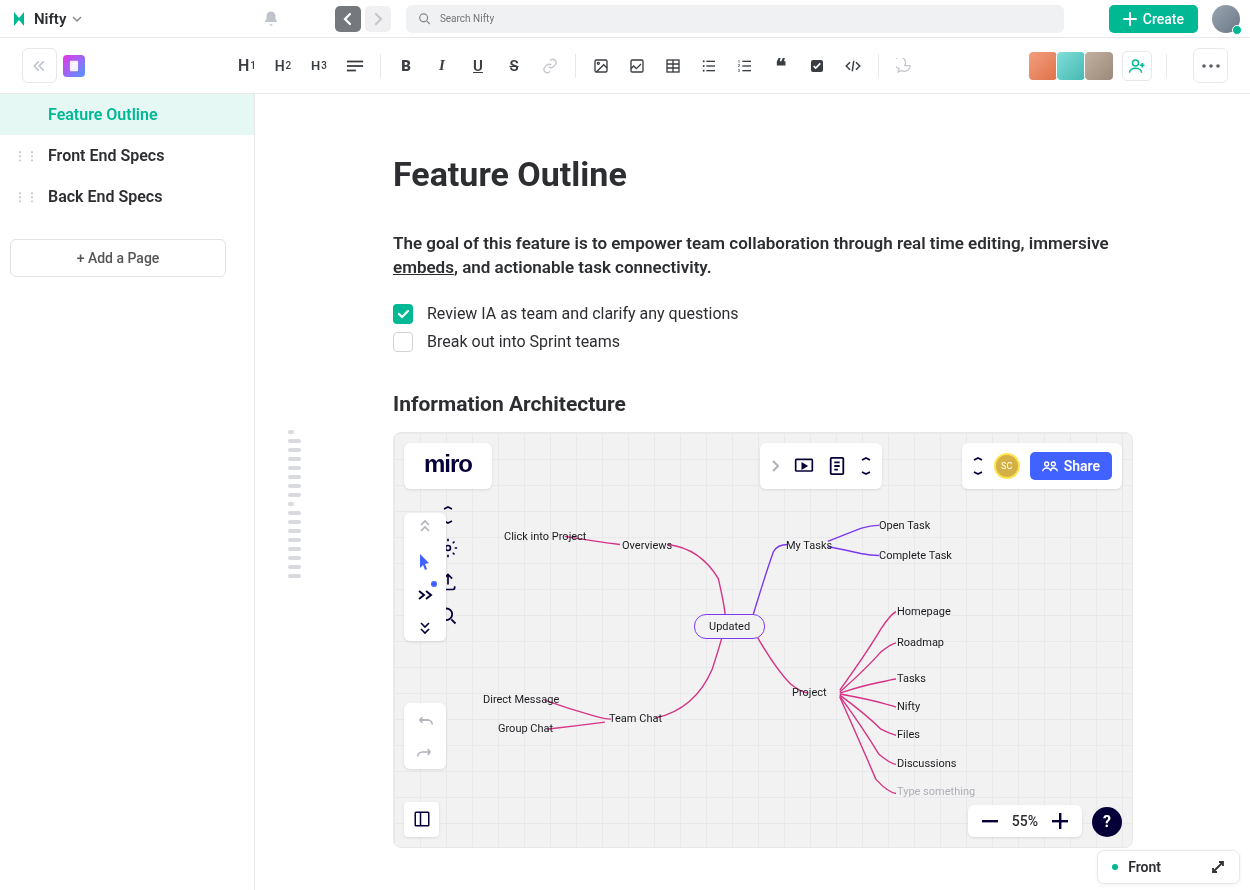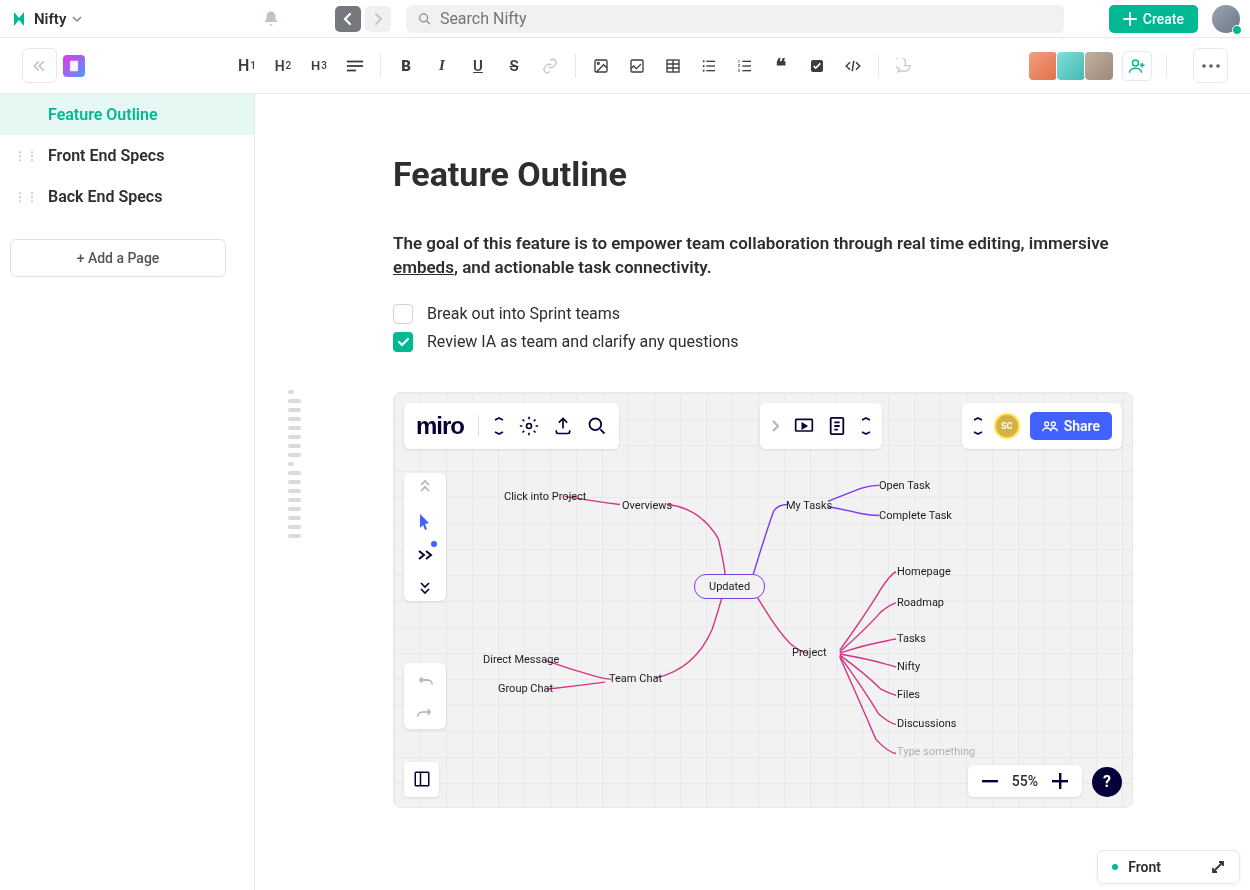--- a/index.html
+++ b/index.html
@@ -6,21 +6,21 @@
 body { background: #fff; color: #2d2e31; }
 .header { height: 38px; display: flex; align-items: center; padding: 12px 10px; border-bottom: 1px solid #e8e8ea; }
 .logo-wrap { display: flex; align-items: center; gap: 6px; font-weight: 600; font-size: 15px; cursor: pointer; }
 .logo-icon { width: 18px; height: 18px; display: flex; align-items: center; justify-content: center; }
 .bell { margin-left: 180px; color: #bfc4cc; cursor: pointer; }
 .nav-arrows { display: flex; gap: 4px; margin-left: 55px; }
 .nav-arrow { width: 26px; height: 26px; border-radius: 5px; display: flex; align-items: center; justify-content: center; cursor: pointer; }
 .nav-arrow.active { background: #75787d; color: #fff; }
 .nav-arrow.inactive { background: #f0f0f2; color: #c5c7cb; }
 .search-bar { flex: 1; margin: 0 45px 0 15px; background: #f0f1f3; border-radius: 6px; height: 28px; display: flex; align-items: center; padding: 0 12px; max-width: 675px; }
-.search-bar input { border: none; background: transparent; outline: none; margin-left: 8px; font-size: 16px; width: 100%; color: #666; }
+.search-bar input { border: none; background: transparent; outline: none; margin-left: 8px; font-size: 10px; width: 100%; color: #666; }
 .create-btn { background: #00b894; color: #fff; border: none; padding: 6px 14px; border-radius: 5px; font-weight: 500; font-size: 14px; display: flex; align-items: center; gap: 6px; cursor: pointer; }
 .avatar-top { width: 28px; height: 28px; border-radius: 50%; margin-left: 14px; background: linear-gradient(135deg,#9aa5b1,#6b7785); position: relative; }
 .avatar-top::after { content:''; position: absolute; right:-2px; bottom:-2px; width:8px; height:8px; background:#00b894; border-radius:50%; border:1.5px solid #fff; }
 .toolbar { height: 56px; display: flex; align-items: center; padding: 0 22px; border-bottom: 1px solid #e8e8ea; }
 .tb-nav { width: 35px; height: 35px; border: 1px solid #e8e8ea; border-radius: 6px; display: flex; align-items: center; justify-content: center; margin-right: 6px; cursor: pointer; color: #bfc4cc; }
 .doc-icon { width: 22px; height: 22px; border-radius: 4px; background: linear-gradient(135deg, #e834e8, #4d9aff); display: flex; align-items: center; justify-content: center; margin-right: 10px; }
 .tool-group { display: flex; align-items: center; gap: 2px; margin-left: 135px; }
 .tool-btn { width: 34px; height: 34px; display: flex; align-items: center; justify-content: center; color: #3a3d42; cursor: pointer; font-size: 15px; font-weight: 600; border-radius: 4px; }
 .tool-btn.h1 { font-size: 16px; }
 .tool-btn.h2 { font-size: 14px; }
@@ -52,26 +52,26 @@
 .checkbox { width: 20px; height: 20px; border-radius: 4px; display: flex; align-items: center; justify-content: center; cursor: pointer; flex-shrink: 0; }
 .checkbox.checked { background: #00b894; color: #fff; }
 .checkbox.unchecked { border: 1.5px solid #d0d2d6; }
 .h2-sec { font-size: 21px; font-weight: 700; margin-bottom: 16px; }
 .embed-wrap { position: relative; }
 .minimap { position: absolute; left: -105px; top: -2px; width: 14px; display: flex; flex-direction: column; gap: 5px; }
 .minimap span { height: 4px; background: #d8dade; border-radius: 2px; display: block; }
 .minimap span.sm { width: 6px; }
 .minimap span.md { width: 13px; }
 .miro { border: 1px solid #e8e8ea; border-radius: 8px; height: 416px; background: #f2f2f3; position: relative; overflow: hidden; background-image: linear-gradient(#e9e9eb 1px, transparent 1px), linear-gradient(90deg, #e9e9eb 1px, transparent 1px); background-size: 26px 26px; }
-.miro-tl { position: absolute; top: 10px; left: 10px; background: #fff; border-radius: 6px; box-shadow: 0 1px 3px rgba(0,0,0,0.1); padding: 7px 12px; display: flex; align-items: center; gap: 14px; height: 46px;}
+.miro-tl { position: absolute; top: 10px; left: 10px; background: #fff; border-radius: 6px; box-shadow: 0 1px 3px rgba(0,0,0,0.1); padding: 7px 20px; display: flex; align-items: center; gap: 14px; height: 46px; flex-direction: column;}
 .miro-logo { font-family: sans-serif; font-weight: 700; font-size: 24px; color: #050038; letter-spacing: -1px; }
 .miro-tc { position: absolute; top: 10px; left: 366px; background: #fff; border-radius: 6px; box-shadow: 0 1px 3px rgba(0,0,0,0.1); padding: 7px 10px; display: flex; align-items: center; gap: 14px; height: 46px;}
 .miro-tr { position: absolute; top: 10px; right: 10px; background: #fff; border-radius: 6px; box-shadow: 0 1px 3px rgba(0,0,0,0.1); padding: 7px 10px; display: flex; align-items: center; gap: 10px; height: 46px;}
 .miro-share { background: #4262ff; color:#fff; border: none; border-radius: 5px; padding: 6px 12px; display: flex; align-items: center; gap: 6px; font-weight: 600; font-size: 14px;}
-.miro-av { width: 26px; height: 26px; border-radius: 50%; background: #d4b146; display: flex; align-items: center; justify-content: center; color:#fff; font-size: 9px; font-weight:700; border: 2px solid #ffe34d;}
+.miro-av { width: 26px; height: 26px; border-radius: 50%; background: #d4b146; display: flex; align-items: center; justify-content: center; color:#fff; font-size: 9px; font-weight:400; border: 2px solid #ffe34d;}
 .miro-left { position: absolute; top: 80px; left: 10px; width: 42px; background: #fff; border-radius: 6px; box-shadow: 0 1px 3px rgba(0,0,0,0.1); display: flex; flex-direction: column; align-items: center; padding: 6px 0; gap: 18px;}
 .miro-left2 { position: absolute; top: 270px; left: 10px; width: 42px; background: #fff; border-radius: 6px; box-shadow: 0 1px 3px rgba(0,0,0,0.1); display: flex; flex-direction: column; align-items: center; padding: 10px 0; gap: 18px;}
 .miro-bl { position: absolute; bottom: 10px; left: 10px; width: 35px; height: 35px; background: #fff; border-radius: 4px; box-shadow: 0 1px 3px rgba(0,0,0,0.1); display: flex; align-items: center; justify-content: center;}
 .miro-br { position: absolute; bottom: 10px; right: 50px; background: #fff; border-radius: 6px; box-shadow: 0 1px 3px rgba(0,0,0,0.1); display: flex; align-items: center; gap: 14px; padding: 8px 14px; font-size: 14px; font-weight: 500;}
 .miro-help { position: absolute; bottom: 10px; right: 10px; width: 30px; height: 30px; background: #050038; color: #fff; border-radius: 50%; display: flex; align-items: center; justify-content: center; font-weight: 700;}
 .m-ic { color: #050038; cursor: pointer; display: flex; align-items:center; justify-content:center; }
 .m-ic.light { color: #b0b2b8; }
 .canvas { position: absolute; inset: 0; }
 .node { position: absolute; font-size: 11px; color: #1a1b1d; }
 .node.home { border: 1.5px solid #7c3aed; border-radius: 12px; padding: 5px 14px; background: #f2f2f3; }
@@ -266,32 +266,33 @@
   </div>
 
   <div class="content">
     <div class="doc-body">
       <h1 class="doc-title">Feature Outline</h1>
       <p class="doc-intro">
         <span>The goal of this feature is to empower team collaboration through real time editing, immersive </span><span class="uline">embeds</span><span>, and actionable task connectivity.</span>
       </p>
       <div class="checklist">
         <div class="check-row">
-          <div class="checkbox unchecked"></div>
-          <span>Break out into Sprint teams</span>
-        </div>
-        <div class="check-row">
           <div class="checkbox checked">
             <svg width="14" height="14" viewBox="0 0 14 14">
                 <path d="M3 7l3 3 6-6" stroke="#fff" stroke-width="2.2" fill="none" stroke-linecap="round"></path>
               </svg>
           </div>
           <span>Review IA as team and clarify any questions</span>
         </div>
+        <div class="check-row">
+          <div class="checkbox unchecked"></div>
+          <span>Break out into Sprint teams</span>
+        </div>
       </div>
+      <h2 class="h2-sec">Information Architecture</h2>
       <div class="embed-wrap">
         <div class="minimap">
           <span class="sm"></span>
             <span class="md"></span>
             <span class="md"></span>
             <span class="md"></span>
             <span class="md"></span>
             <span class="md"></span>
             <span class="md"></span>
             <span class="md"></span>

